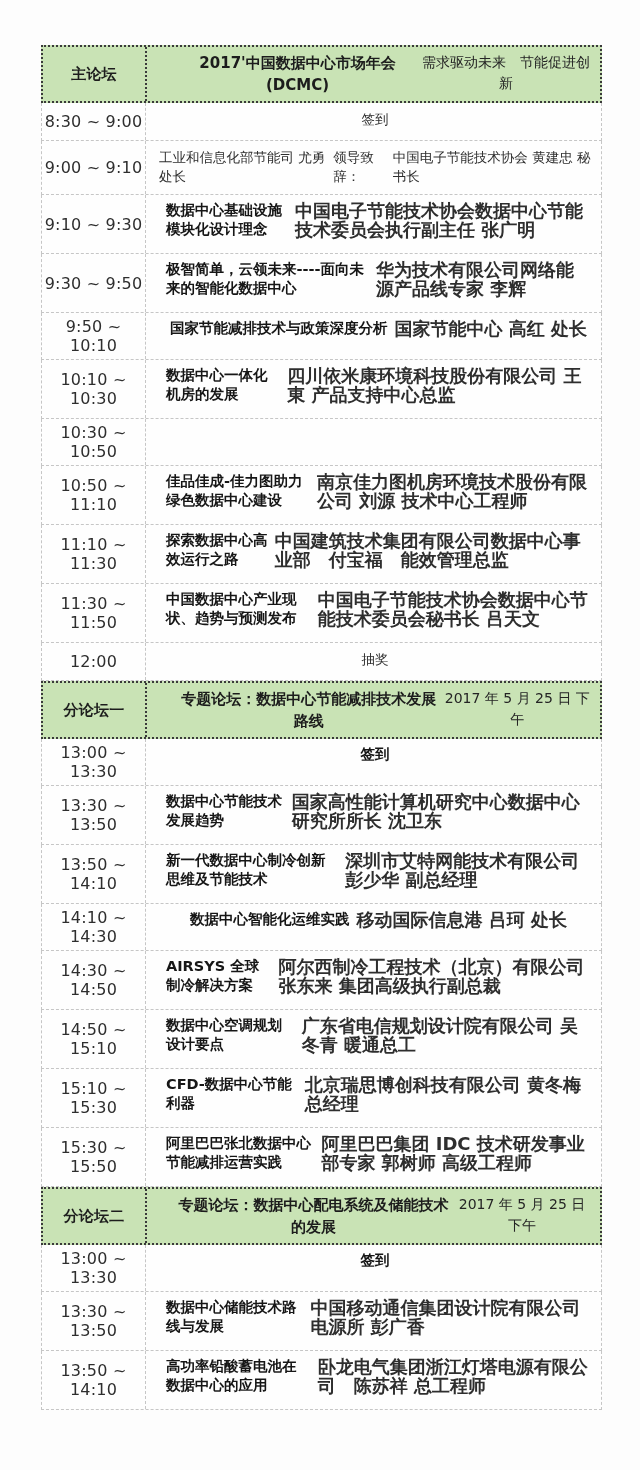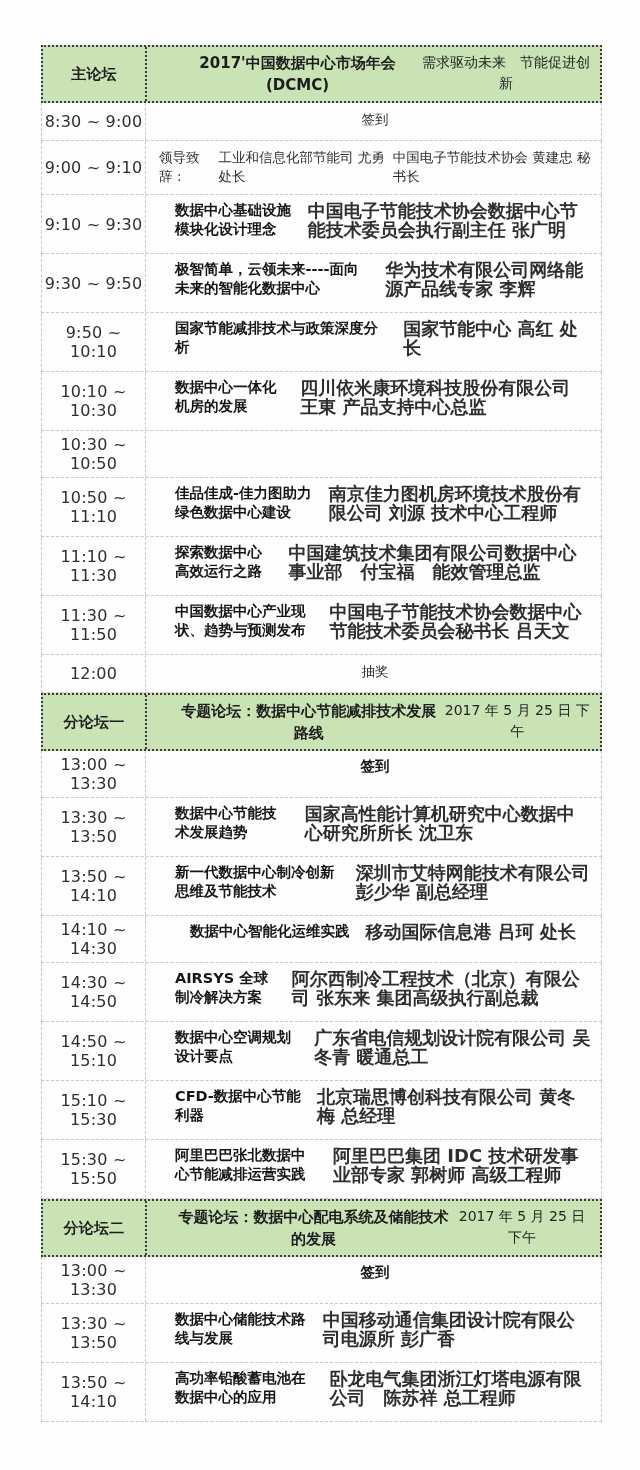--- a/index.html
+++ b/index.html
@@ -52,21 +52,21 @@
   }
   .header-content{padding:5px 8px;}
   .h-title{
     font-weight:bold;font-size:15px;line-height:22px;
     text-align:center;color:#1c1c1c;
   }
   .h-subtitle{
     font-size:14px;line-height:21px;text-align:center;color:#242424;
   }
   .s-title{
-    margin:0 16px 7px;font-weight:bold;font-size:14.5px;
+    margin:0 7px 7px;font-weight:bold;font-size:14.5px;
     color:var(--title);line-height:19px;
   }
   .s-title:only-child{margin:0;}
   .s-speaker{
     margin:0;font-size:18px;line-height:19px;color:var(--text);font-weight:bold;
   }
   .s-line{
     margin:1px 0;font-size:13.5px;line-height:19px;color:var(--text);
   }
   .center{align-items:center;}
@@ -85,22 +85,22 @@
     </div>
     <div class="row body-row">
       <div class="time-cell">8:30 ~ 9:00</div>
       <div class="content-cell">
         <p class="s-line">签到</p>
       </div>
     </div>
     <div class="row body-row">
       <div class="time-cell">9:00 ~ 9:10</div>
       <div class="content-cell">
+        <p class="s-line">工业和信息化部节能司 尤勇 处长</p>
         <p class="s-line">领导致辞：</p>
-        <p class="s-line">工业和信息化部节能司 尤勇 处长</p>
         <p class="s-line">中国电子节能技术协会 黄建忠 秘书长</p>
       </div>
     </div>
     <div class="row body-row">
       <div class="time-cell">9:10 ~ 9:30</div>
       <div class="content-cell">
         <p class="s-title">数据中心基础设施模块化设计理念</p>
         <p class="s-speaker">中国电子节能技术协会数据中心节能技术委员会执行副主任 张广明</p>
       </div>
     </div>

